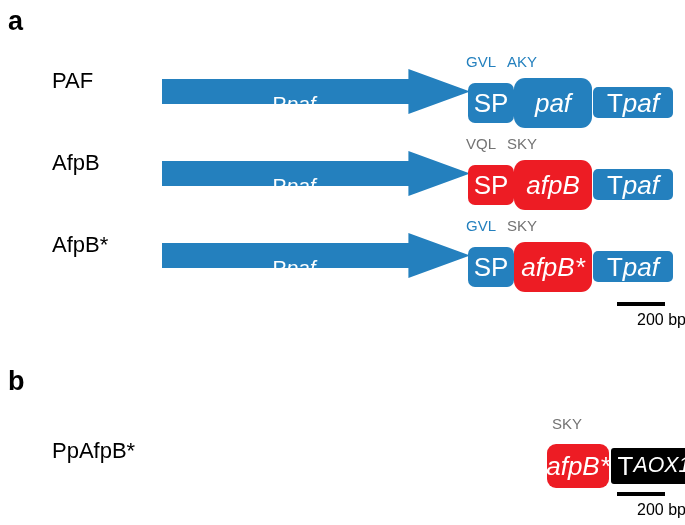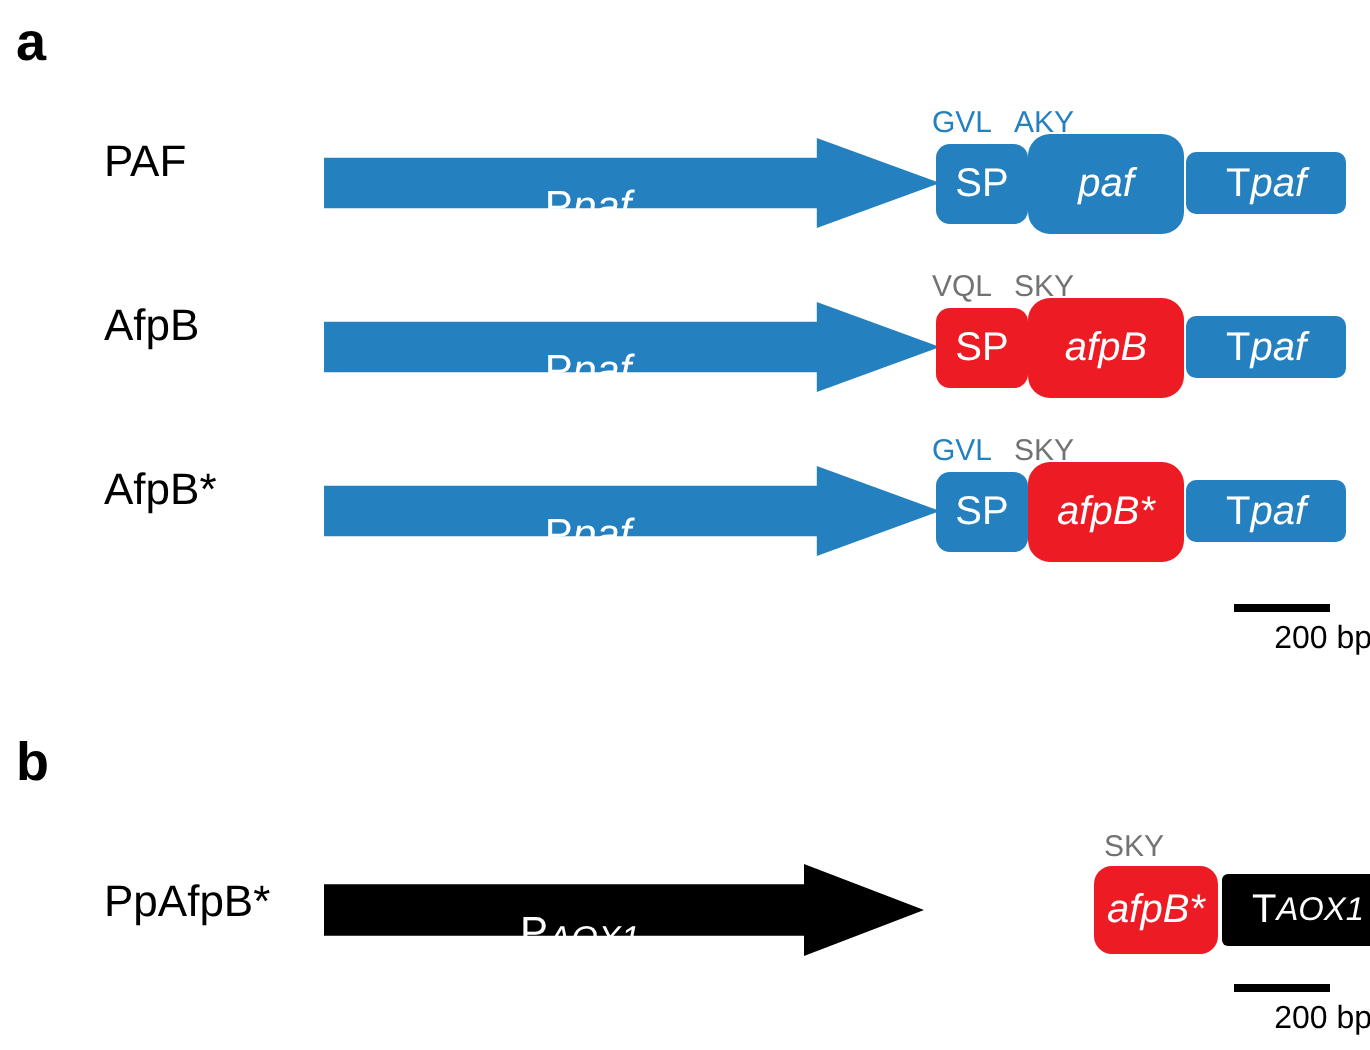--- a/index.html
+++ b/index.html
@@ -80,24 +80,25 @@
   
   .promoter-arrow.black .arrow-shape { background: #000000; }
 
   
   .gene-box {
     position: absolute;
     display: flex;
     align-items: center;
     justify-content: center;
     color: #ffffff;
-    font-size: 20px;
+    font-size: 26px;
     line-height: 1;
     white-space: nowrap;
     box-sizing: border-box;
+    margin-top: 11px;
   }
   .gene-box.blue  { background: #2480be; }
   .gene-box.red   { background: #ed1c24; }
   .gene-box.green { background: #00a94f; }
   .gene-box.black { background: #000000; }
 
   .gene-box.sp   { left: 306px; top: 20px; width: 46px; height: 40px; border-radius: 7px; }
   .gene-box.orf  { left: 352px; top: 15px; width: 78px; height: 50px; border-radius: 11px; }
   .gene-box.term { left: 431px; top: 24px; width: 80px; height: 31px; border-radius: 5px; }
 
@@ -233,24 +234,20 @@
 </div>
 
 <div class="panel-letter" id="panel-b-letter">b</div>
 
 <div class="row-label" id="label-ppafpbs">PpAfpB*</div>
 
 <div class="construct-row" id="row-ppafpbs">
 
   <div class="annot red b1">SKY</div>
 
-  <div class="promoter-arrow black">
-    <div class="arrow-shape"></div>
-    <div class="arrow-text"><span>P</span><span class="sub-ital">AOX1</span></div>
-  </div>
 
 
   <div class="gene-box red orf-b">
     <span class="ital">afpB*</span>
   </div>
 
   <div class="gene-box black term-b">
     <span>T</span>
       <span class="sub-ital">AOX1</span>
   </div>

